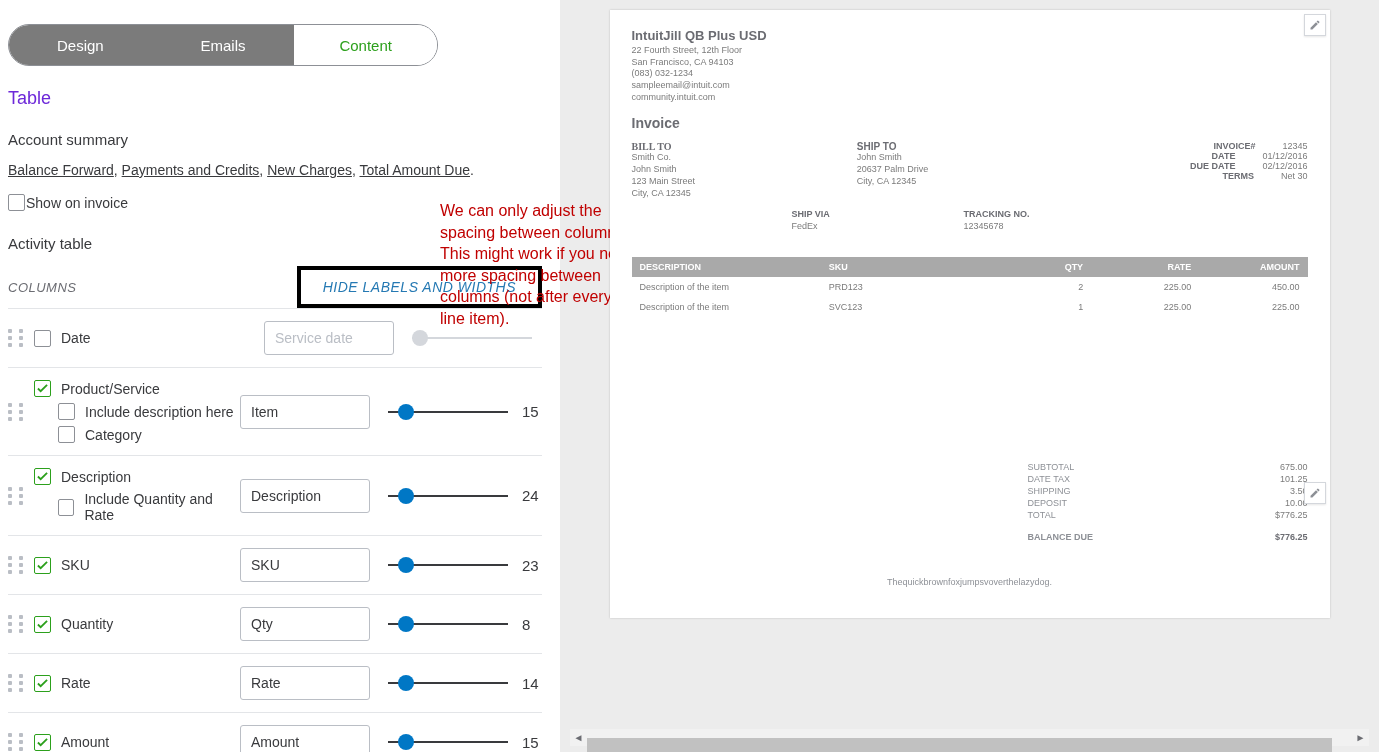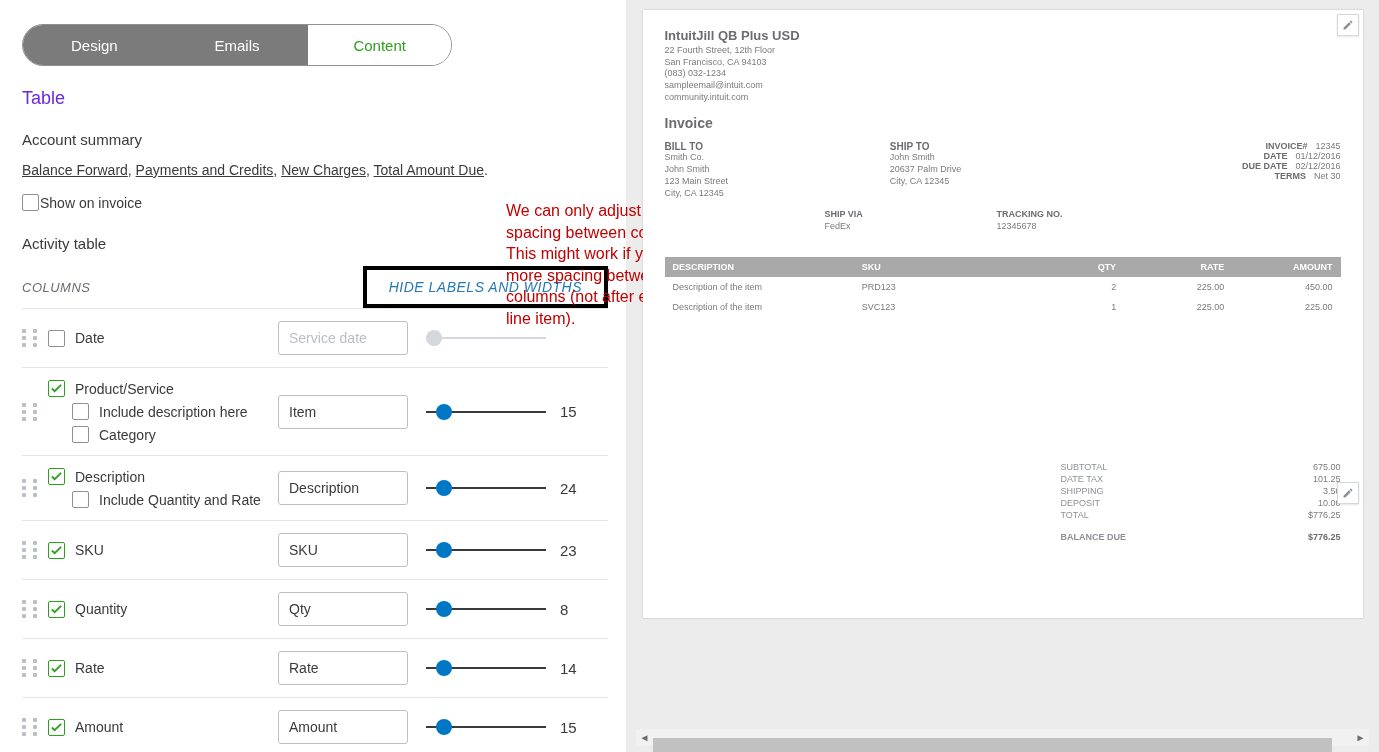--- a/index.html
+++ b/index.html
@@ -1,17 +1,17 @@
 <!DOCTYPE html>
 <html><head>
 <meta charset="utf-8">
 <style>
   * { box-sizing: border-box; margin: 0; padding: 0; }
   body { font-family: -apple-system, "Helvetica Neue", Arial, sans-serif; font-size: 14px; color: #393a3d; background: #fff; display: flex; width: 1379px; height: 752px; overflow: hidden; }
-  .left { width: 626px; padding: 24px 18px 8px 22px; }
+  .left { width: 560px; padding: 24px 18px 8px 8px; }
   .right { flex: 1; background: #ececec; position: relative; padding: 10px; }
   .tabs { display: flex; border: 1px solid #8d9096; border-radius: 22px; overflow: hidden; width: 430px; margin-bottom: 22px; }
   .tab { flex: 1; height: 40px; display: flex; align-items: center; justify-content: center; font-size: 15px; cursor: pointer; }
   .tab.dark { background: #7b7b7b; color: #fff; }
   .tab.active { background: #fff; color: #2ca01c; }
   h3 { font-weight: 400; font-size: 18px; margin-bottom: 22px; color: #6d28d9;}
   .sub { font-size: 15px; margin-bottom: 14px; color: #393a3d;}
   .desc { font-size: 14px; color: #393a3d; margin-bottom: 2px; }
   .linky { text-decoration: underline; cursor: default; }
   .chk-row { display: flex; align-items: center; gap: 1px; margin: 16px 0 24px 0; }
@@ -43,21 +43,21 @@
   .preview { background: #fff; width: 720px; height: 608px; margin: 0 auto; box-shadow: 0 0 2px rgba(0,0,0,.2); position: relative; padding: 18px 22px 12px 22px; font-size: 10px; color: #7b7b7b; }
   .pencil { position:absolute; right:4px; background:#fff; width:22px; height:22px; border:1px solid #d4d7dc; display:flex; align-items:center; justify-content:center; box-shadow:0 1px 2px rgba(0,0,0,.1);}
   .pencil.p1{top:4px;} .pencil.p2{top:472px;}
   .pencil svg{width:12px;height:12px;fill:#8d9096;}
   .preview h4 { font-size: 13px; color: #6b6c72; font-weight: bold; margin-bottom: 2px; }
   .preview .small { font-size: 9px; line-height: 1.3; }
   .preview .invoice-title { font-size: 14px; font-weight: bold; color: #6b6c72; margin-top: 12px; margin-bottom: 10px;}
   .addr-row { display: flex; }
   .addr-col { flex: 1; }
   .meta { text-align: right; font-size: 9px; }
-  .meta div { display:flex; justify-content:flex-end; gap:8px;}
+  .meta div { display:flex; justify-content:flex-end; gap:27px;}
   .meta .k{color:#6b6c72; font-weight:bold;}
   .shipline { display:flex; margin-top:10px; font-size:9px;}
   .shipline .sc1{flex:0 0 160px;} .shipline .sc2{flex:1; color:#6b6c72; font-weight:bold;} .shipline .sc3{flex:1; color:#6b6c72; font-weight:bold; text-align:left;}
   .shipline2 { display:flex; font-size:9px; margin-top:2px;}
   .shipline2 .sc1{flex:0 0 160px;} .shipline2 .sc2{flex:1;} .shipline2 .sc3{flex:1;}
   .tbl { width: 100%; margin-top: 26px; border-collapse: collapse; }
   .tbl th { background: #A9A9A9; color: #fff; font-size: 9px; padding: 5px 8px; font-weight: bold; text-align: left; }
   .tbl th.r, .tbl td.r { text-align: right; }
   .tbl td { font-size: 9px; padding: 5px 8px; color: #7b7b7b; }
   .totals { margin-top: 144px; width: 280px; margin-left: auto; font-size: 9px; }
@@ -324,21 +324,21 @@
       </div>
     <h4>IntuitJill QB Plus USD</h4>
     <div class="small">22 Fourth Street, 12th Floor</div>
     <div class="small">San Francisco, CA 94103</div>
     <div class="small">(083) 032-1234</div>
     <div class="small">sampleemail@intuit.com</div>
     <div class="small">community.intuit.com</div>
     <div class="invoice-title">Invoice</div>
     <div class="addr-row">
       <div class="addr-col">
-        <div style="font-weight:bold;color:#6b6c72;">BILL TO</div>
+        <div style="font-weight:bold;color:#6b6c72;font-family:Liberation Serif, serif;">BILL TO</div>
         <div class="small">Smith Co.</div>
         <div class="small">John Smith</div>
         <div class="small">123 Main Street</div>
         <div class="small">City, CA 12345</div>
       </div>
       <div class="addr-col">
         <div style="font-weight:bold;color:#6b6c72;">SHIP TO</div>
         <div class="small">John Smith</div>
         <div class="small">20637 Palm Drive</div>
         <div class="small">City, CA 12345</div>
@@ -424,20 +424,21 @@
           <div class="trow">
             <span class="tk">TOTAL</span>
             <span>$776.25</span>
           </div>
         </div>
       <div class="trow bal">
           <span class="tk">BALANCE DUE</span>
           <span class="tv">$776.25</span>
         </div>
     </div>
+    <div class="foot">Thequickbrownfoxjumpsvoverthelazydog.</div>
   </div>
   <div class="hscroll">
     <div class="arrow">◄</div>
     <div class="track">
         <div class="thumb"></div>
       </div>
     <div class="arrow">►</div>
   </div>
 </div>
 

